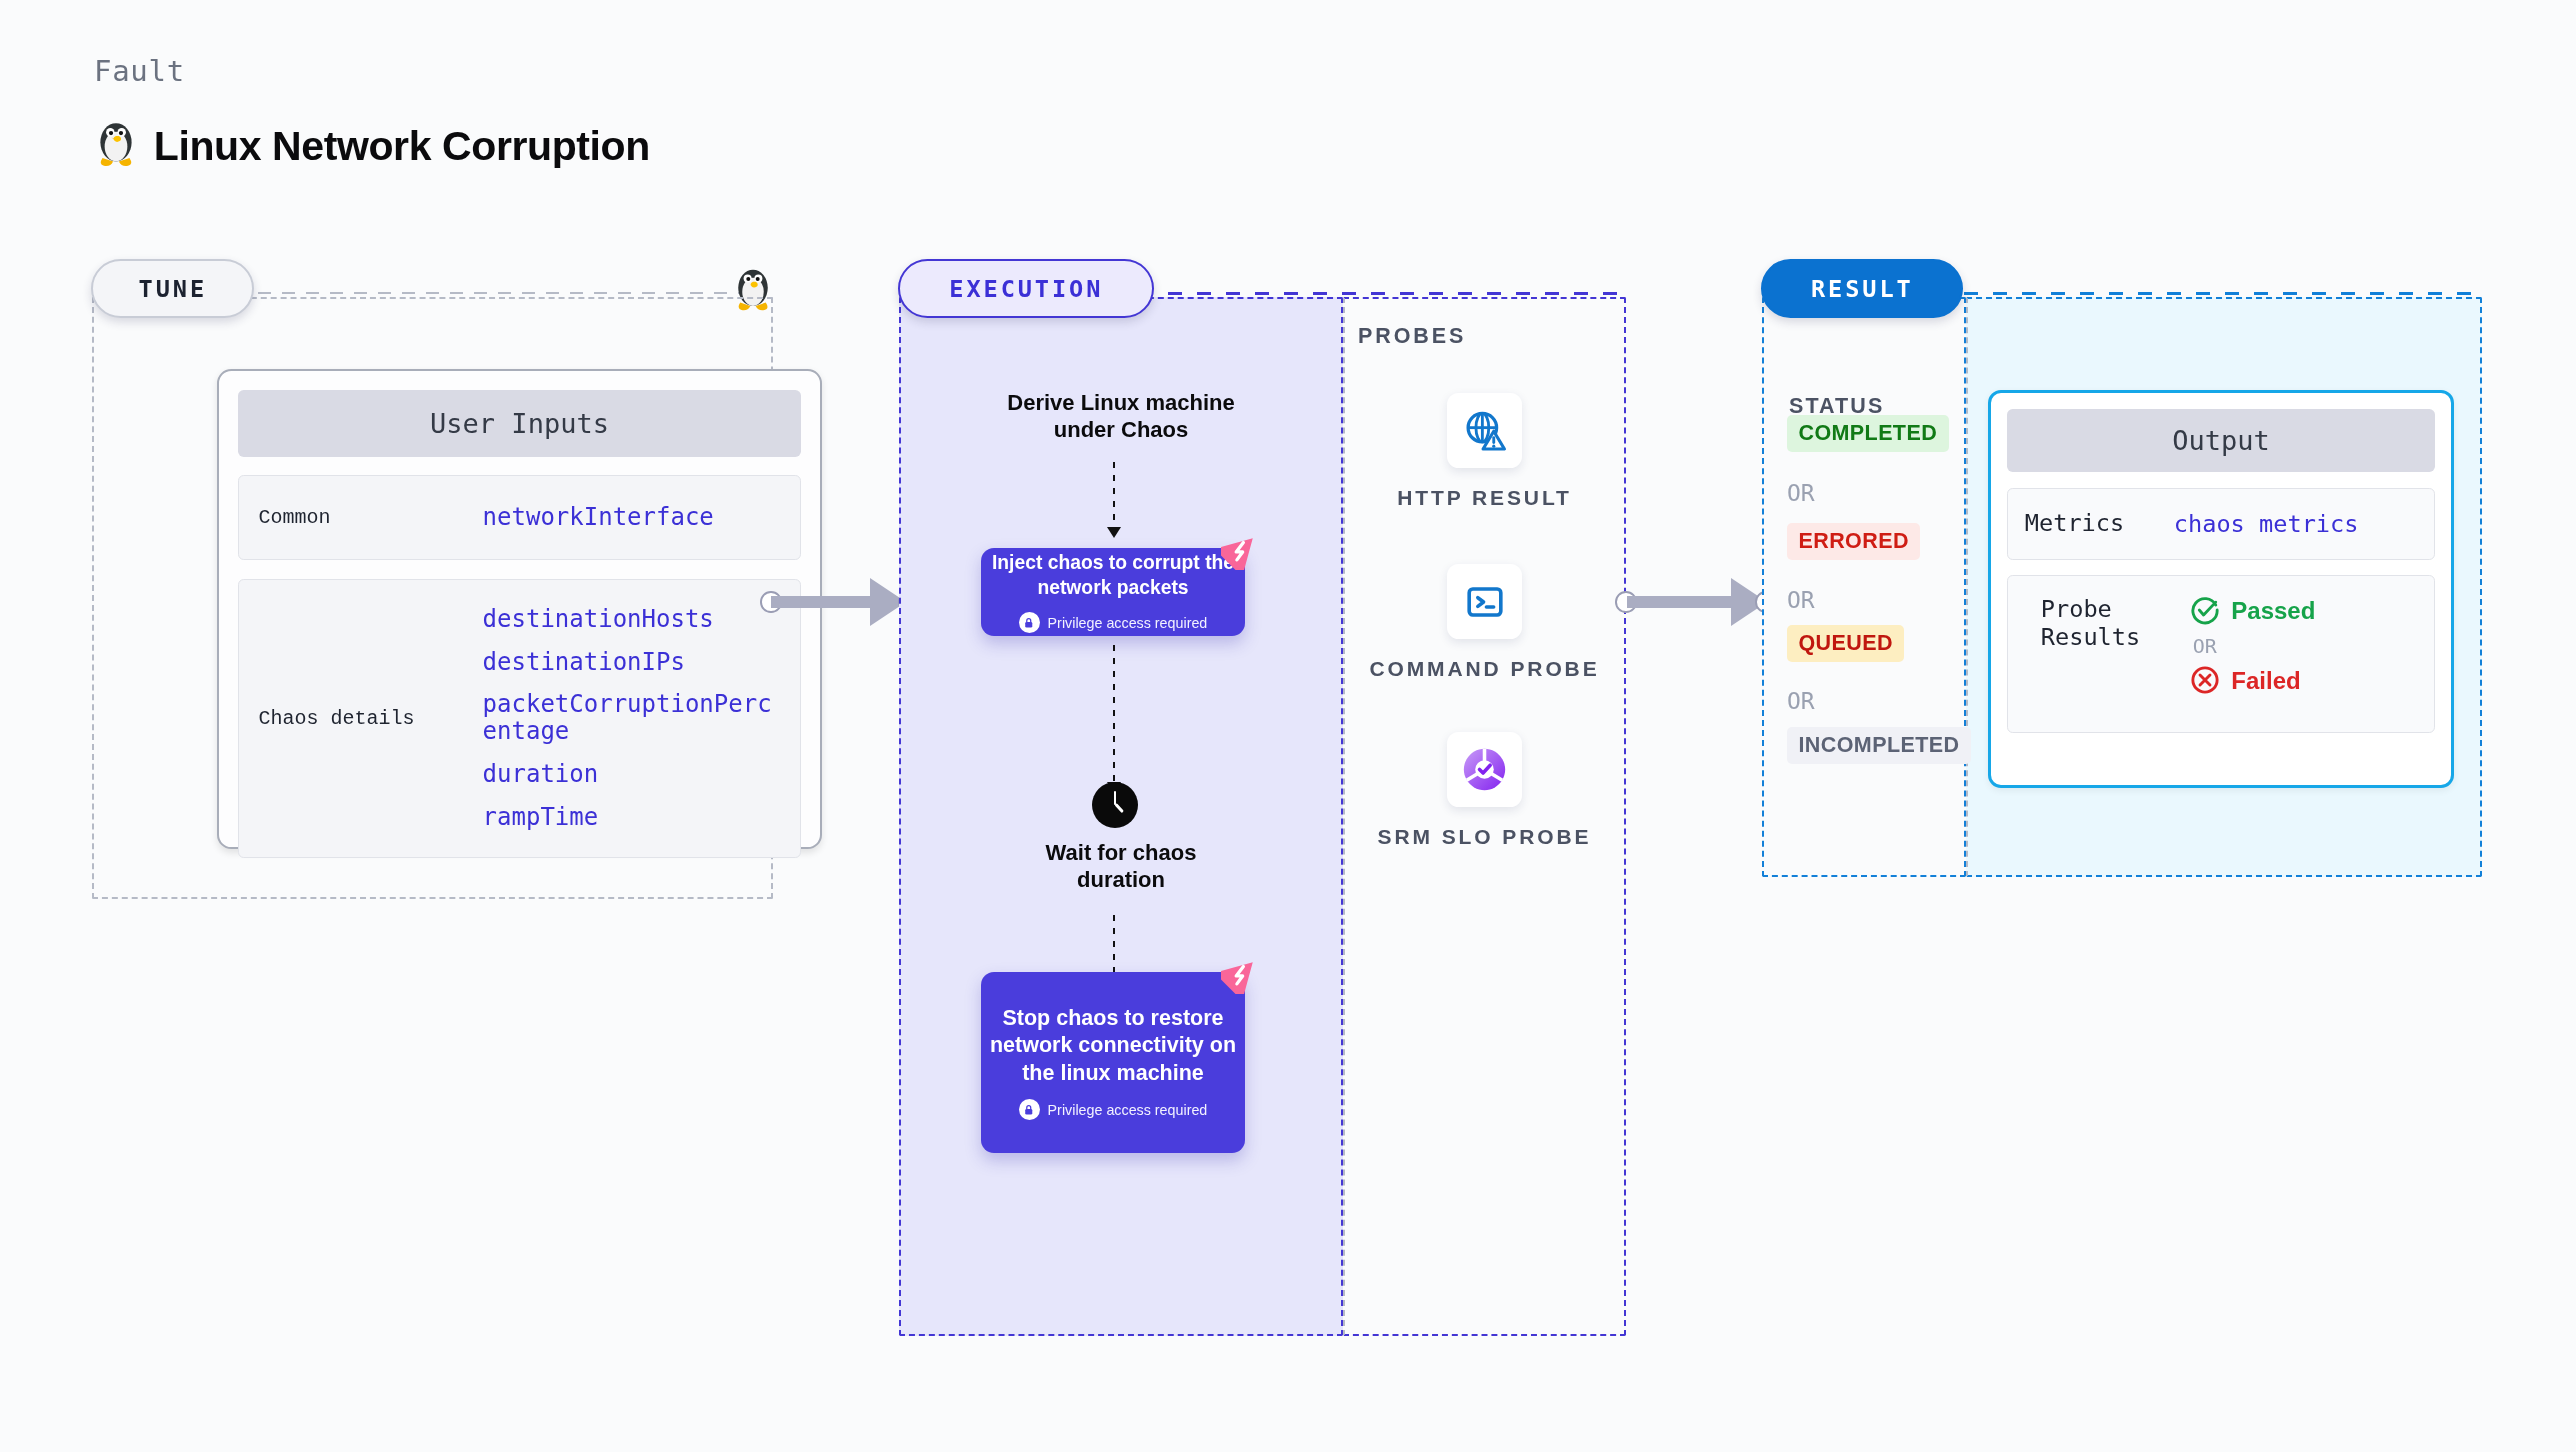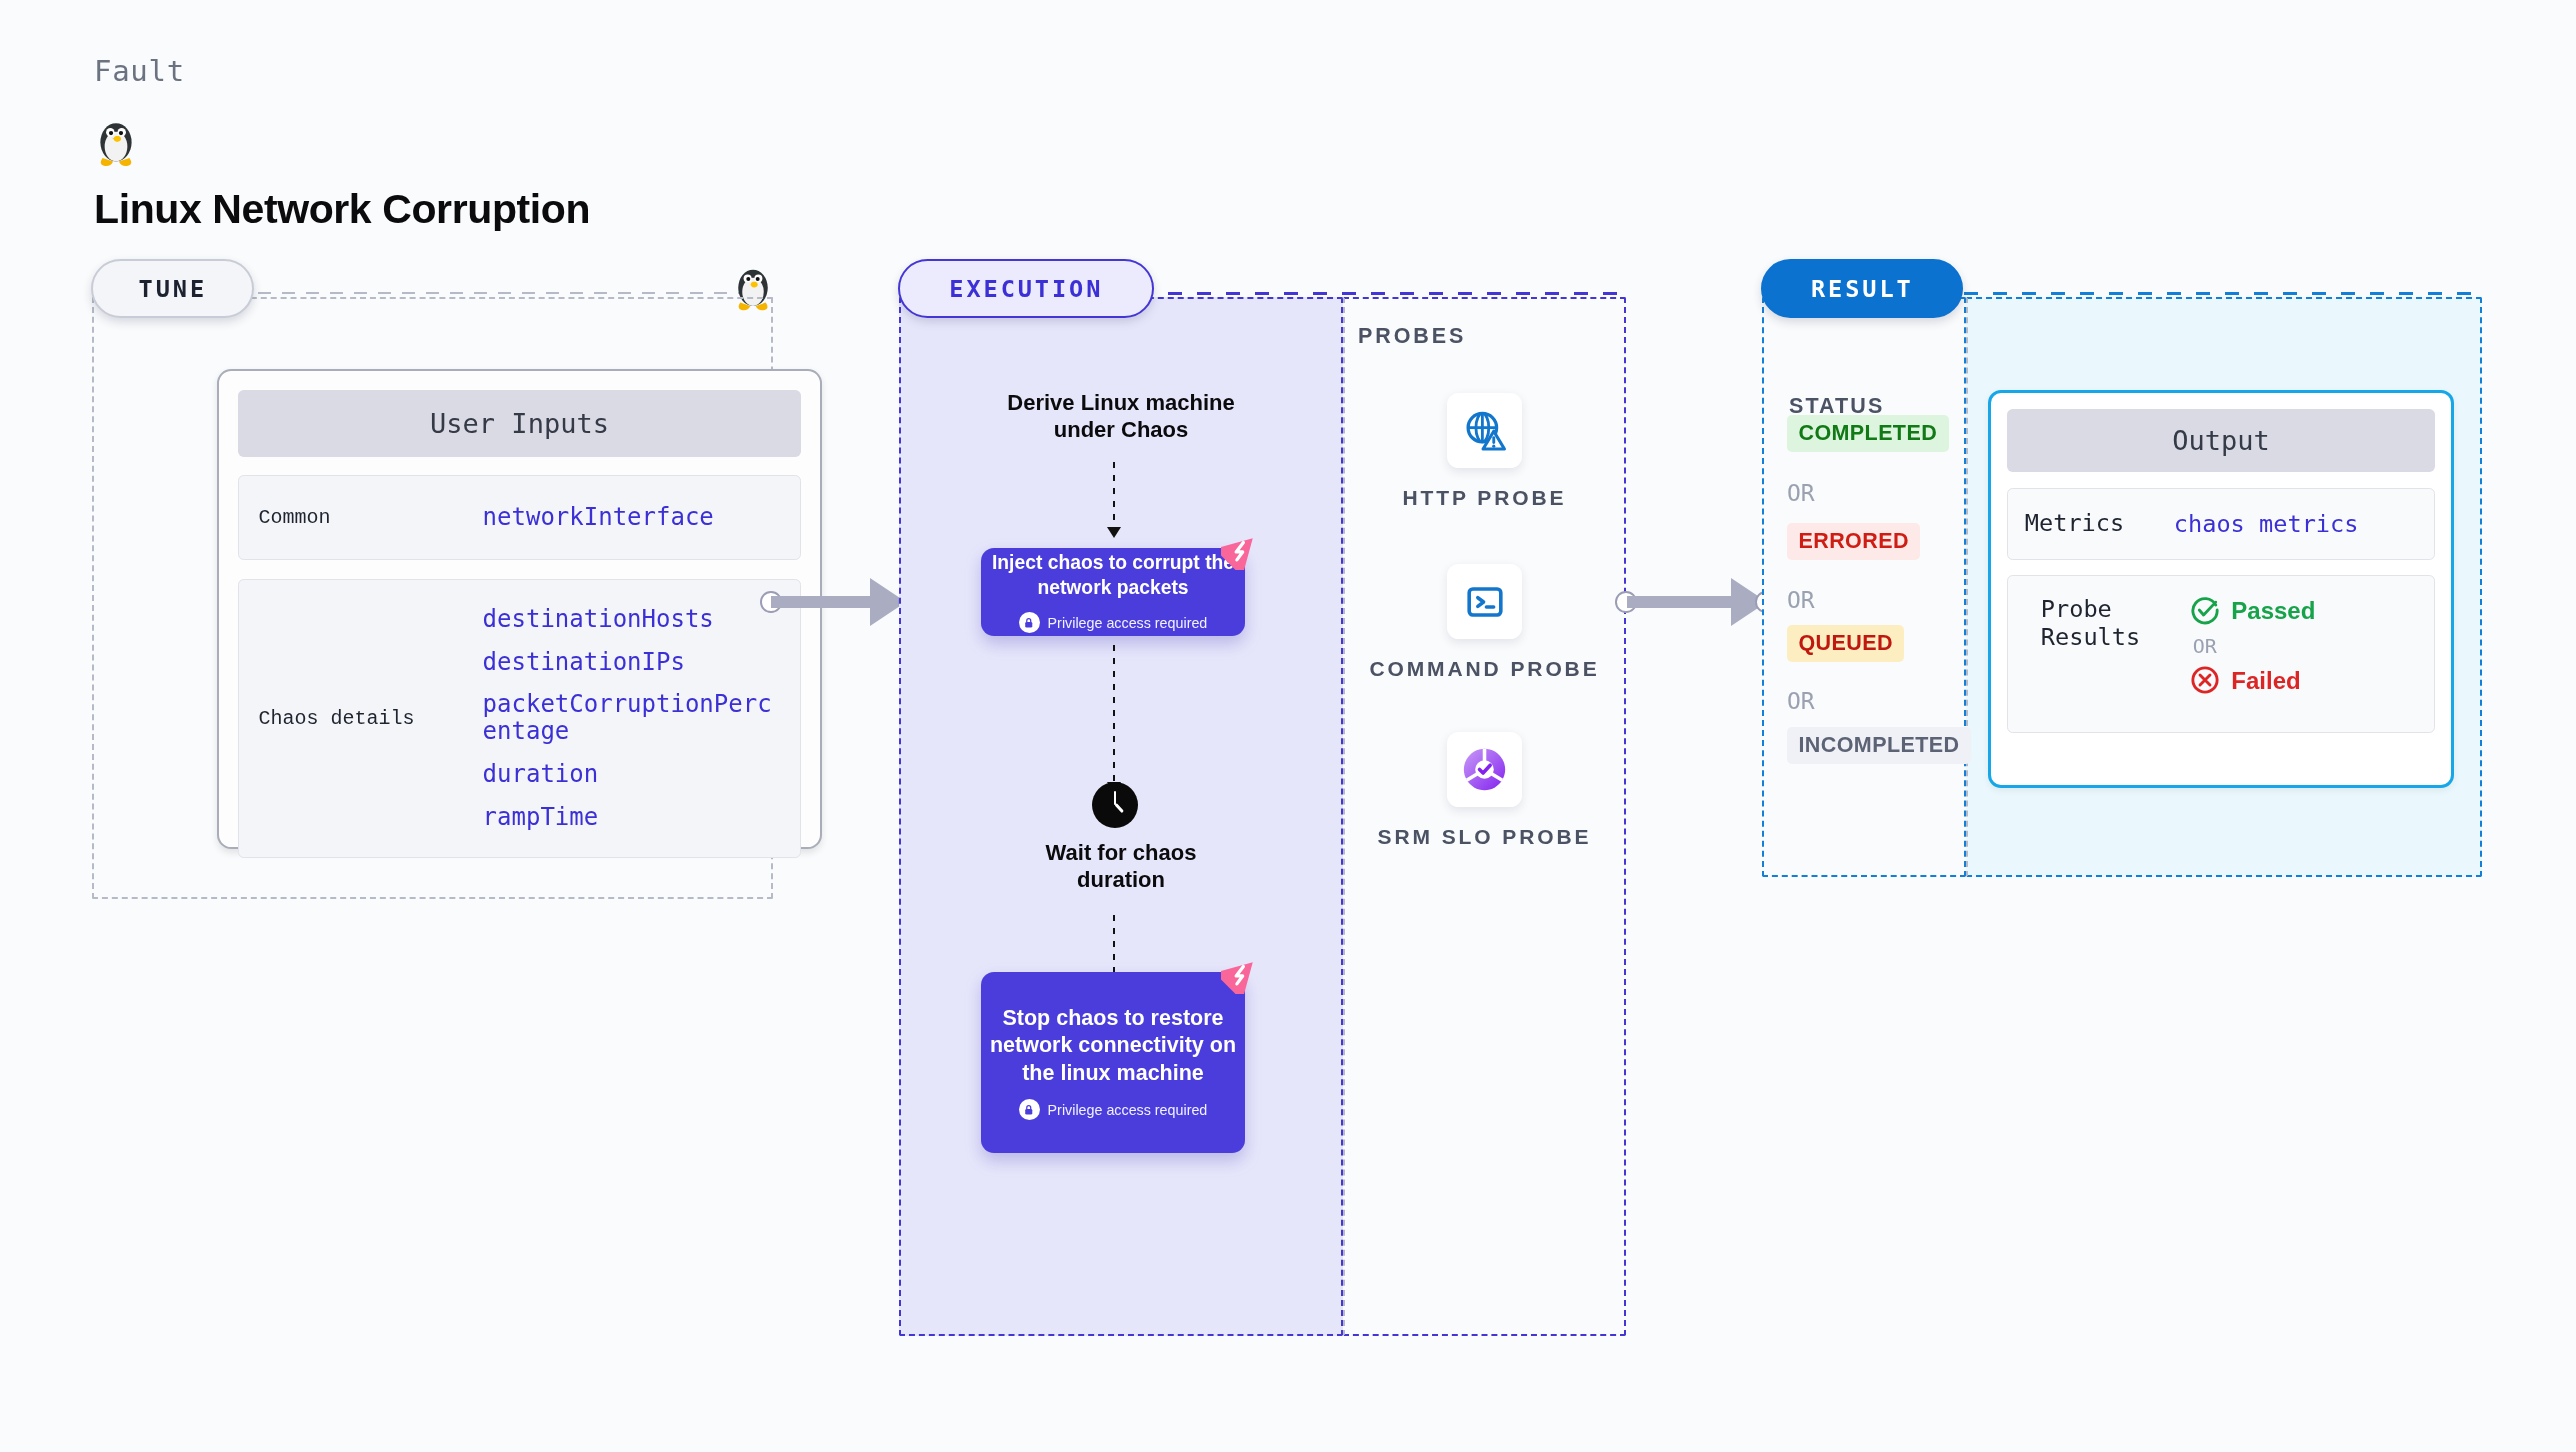--- a/index.html
+++ b/index.html
@@ -12,21 +12,21 @@
   .page { position: relative; width: 2360px; height: 1452px; }
 
   
   .fault-label {
     position: absolute; left: 94px; top: 54px;
     font-family: "DejaVu Sans Mono", monospace;
     font-size: 29px; color: #6b7280; letter-spacing: 0.7px;
   }
   .title-row {
     position: absolute; left: 94px; top: 118px;
-    display: flex; align-items: flex-start; gap: 15.8px; flex-direction: column;
+    display: flex; align-items: flex-end; gap: 15.8px;
   }
   .title-text {
     font-size: 41px; font-weight: 700; color: #0b0b0d;
     letter-spacing: -0.4px;
   }
   .tux { display:block; }
 
   
   .panel { position: absolute; }
   .panel-body {
@@ -373,21 +373,21 @@
       <svg width="47" height="47" viewBox="0 0 66 66">
         <circle cx="30" cy="29" r="20" fill="none" stroke="#1277cc" stroke-width="4.6"></circle>
         <ellipse cx="30" cy="29" rx="9" ry="20" fill="none" stroke="#1277cc" stroke-width="4"></ellipse>
         <line x1="10" y1="29" x2="50" y2="29" stroke="#1277cc" stroke-width="4"></line>
         <line x1="30" y1="9" x2="30" y2="49" stroke="#1277cc" stroke-width="4"></line>
         <path d="M46 34 L61 59 L31 59 Z" fill="#fff" stroke="#1277cc" stroke-width="4.4" stroke-linejoin="round"></path>
         <line x1="46" y1="43" x2="46" y2="50" stroke="#1277cc" stroke-width="4" stroke-linecap="round"></line>
         <circle cx="46" cy="55" r="2.2" fill="#1277cc"></circle>
       </svg>
     </div>
-    <div class="probe-label">HTTP PROBE</div>
+    <div class="probe-label">HTTP RESULT</div>
   </div>
 
   <div class="probe-item" style="left:1343px; top:564px;">
     <div class="probe-tile">
       <svg width="46" height="46" viewBox="0 0 64 64">
         <rect x="10" y="14" width="44" height="36" rx="5" fill="none" stroke="#1277cc" stroke-width="5"></rect>
         <path d="M22 26 L30 32 L22 38" fill="none" stroke="#1277cc" stroke-width="5" stroke-linecap="round" stroke-linejoin="round"></path>
         <line x1="34" y1="39" x2="44" y2="39" stroke="#1277cc" stroke-width="5" stroke-linecap="round"></line>
       </svg>
     </div>

